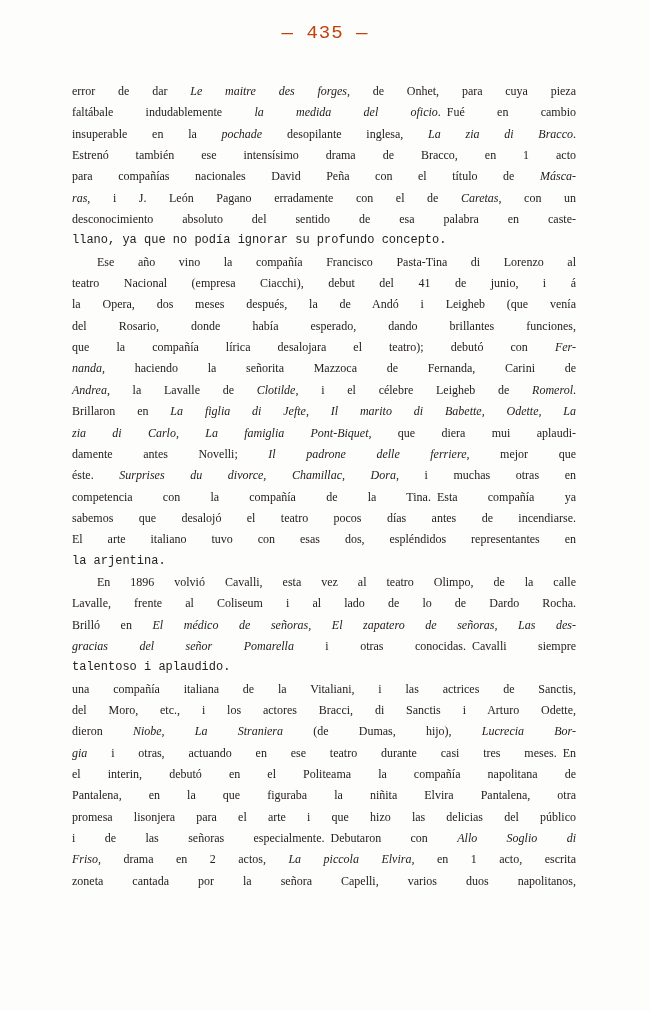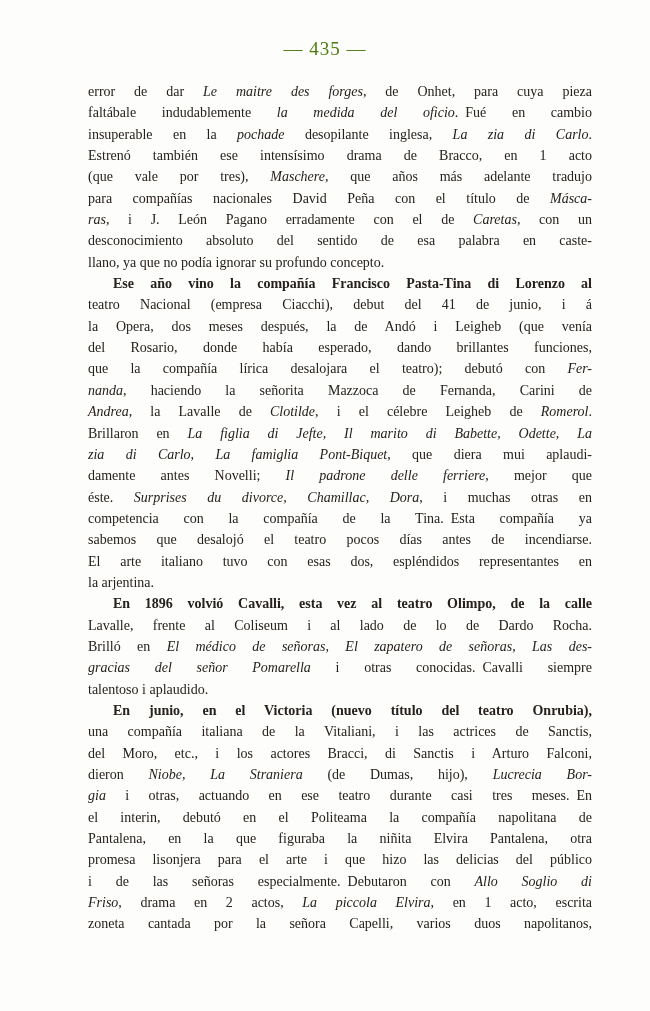--- a/index.html
+++ b/index.html
@@ -11,65 +11,65 @@
     position: relative;
     width: 650px;
     height: 1011px;
     background: #fdfdfb;
     overflow: hidden;
     font-family: "Liberation Serif", "DejaVu Serif", serif;
     color: #26211d;
   }
   .running-head {
     position: absolute;
-    top: 38px;
+    top: 22px;
     left: 0;
     right: 0;
     text-align: center;
     font-size: 19px;
     letter-spacing: 1px;
-    color: #4d7c0f;
+    color: #c2410c;
+    font-family: Liberation Mono, monospace;
   }
   .text-block {
     position: absolute;
-    left: 88px;
+    left: 72px;
     top: 81px;
     width: 504px;
-    font-size: 14px;
+    font-size: 12px;
     line-height: 21.35px;
   }
   .line {
     text-align: justify;
     text-align-last: justify;
     white-space: nowrap;
     height: 21.35px;
   }
   .line.flush {
     text-align: center;
     text-align-last: left;
+    font-family: Liberation Mono, monospace;
   }
   .line.ind {
     text-indent: 25px;
-    font-weight: bold;
   }
   .it {
     font-style: italic;
   }
 </style>
 </head>
 <body>
 
 <div class="page">
   <div class="running-head">— 435 —</div>
   <div class="text-block">
       <div class="line"><span>error de dar </span><span class="it">Le maitre des forges</span><span>, de Onhet, para cuya pieza</span></div>
       <div class="line"><span>faltábale indudablemente </span><span class="it">la medida del oficio</span><span>. Fué en cambio</span></div>
-      <div class="line"><span>insuperable en la </span><span class="it">pochade</span><span> desopilante inglesa, </span><span class="it">La zia di Carlo</span><span>.</span></div>
+      <div class="line"><span>insuperable en la </span><span class="it">pochade</span><span> desopilante inglesa, </span><span class="it">La zia di Bracco</span><span>.</span></div>
       <div class="line"><span>Estrenó también ese intensísimo drama de Bracco, en 1 acto</span></div>
-      <div class="line"><span>(que vale por tres), </span><span class="it">Maschere</span><span>, que años más adelante tradujo</span></div>
       <div class="line"><span>para compañías nacionales David Peña con el título de </span><span class="it">Másca-</span></div>
       <div class="line"><span class="it">ras</span><span>, i J. León Pagano erradamente con el de </span><span class="it">Caretas</span><span>, con un</span></div>
       <div class="line"><span>desconocimiento absoluto del sentido de esa palabra en caste-</span></div>
       <div class="line flush"><span>llano, ya que no podía ignorar su profundo concepto.</span></div>
       <div class="line ind"><span>Ese año vino la compañía Francisco Pasta-Tina di Lorenzo al</span></div>
       <div class="line"><span>teatro Nacional (empresa Ciacchi), debut del 41 de junio, i á</span></div>
       <div class="line"><span>la Opera, dos meses después, la de Andó i Leigheb (que venía</span></div>
       <div class="line"><span>del Rosario, donde había esperado, dando brillantes funciones,</span></div>
       <div class="line"><span>que la compañía lírica desalojara el teatro); debutó con </span><span class="it">Fer-</span></div>
       <div class="line"><span class="it">nanda</span><span>, haciendo la señorita Mazzoca de Fernanda, Carini de</span></div>
@@ -80,23 +80,22 @@
       <div class="line"><span>éste. </span><span class="it">Surprises du divorce, Chamillac, Dora</span><span>, i muchas otras en</span></div>
       <div class="line"><span>competencia con la compañía de la Tina. Esta compañía ya</span></div>
       <div class="line"><span>sabemos que desalojó el teatro pocos días antes de incendiarse.</span></div>
       <div class="line"><span>El arte italiano tuvo con esas dos, espléndidos representantes en</span></div>
       <div class="line flush"><span>la arjentina.</span></div>
       <div class="line ind"><span>En 1896 volvió Cavalli, esta vez al teatro Olimpo, de la calle</span></div>
       <div class="line"><span>Lavalle, frente al Coliseum i al lado de lo de Dardo Rocha.</span></div>
       <div class="line"><span>Brilló en </span><span class="it">El médico de señoras, El zapatero de señoras, Las des-</span></div>
       <div class="line"><span class="it">gracias del señor Pomarella</span><span> i otras conocidas. Cavalli siempre</span></div>
       <div class="line flush"><span>talentoso i aplaudido.</span></div>
-      <div class="line ind"><span>En junio, en el Victoria (nuevo título del teatro Onrubia),</span></div>
       <div class="line"><span>una compañía italiana de la Vitaliani, i las actrices de Sanctis,</span></div>
-      <div class="line"><span>del Moro, etc., i los actores Bracci, di Sanctis i Arturo Falconi,</span></div>
+      <div class="line"><span>del Moro, etc., i los actores Bracci, di Sanctis i Arturo Odette,</span></div>
       <div class="line"><span>dieron </span><span class="it">Niobe, La Straniera</span><span> (de Dumas, hijo), </span><span class="it">Lucrecia Bor-</span></div>
       <div class="line"><span class="it">gia</span><span> i otras, actuando en ese teatro durante casi tres meses. En</span></div>
       <div class="line"><span>el interin, debutó en el Politeama la compañía napolitana de</span></div>
       <div class="line"><span>Pantalena, en la que figuraba la niñita Elvira Pantalena, otra</span></div>
       <div class="line"><span>promesa lisonjera para el arte i que hizo las delicias del público</span></div>
       <div class="line"><span>i de las señoras especialmente. Debutaron con </span><span class="it">Allo Soglio di</span></div>
       <div class="line"><span class="it">Friso</span><span>, drama en 2 actos, </span><span class="it">La piccola Elvira</span><span>, en 1 acto, escrita</span></div>
       <div class="line"><span>zoneta cantada por la señora Capelli, varios duos napolitanos,</span></div>
     </div>
 </div>

